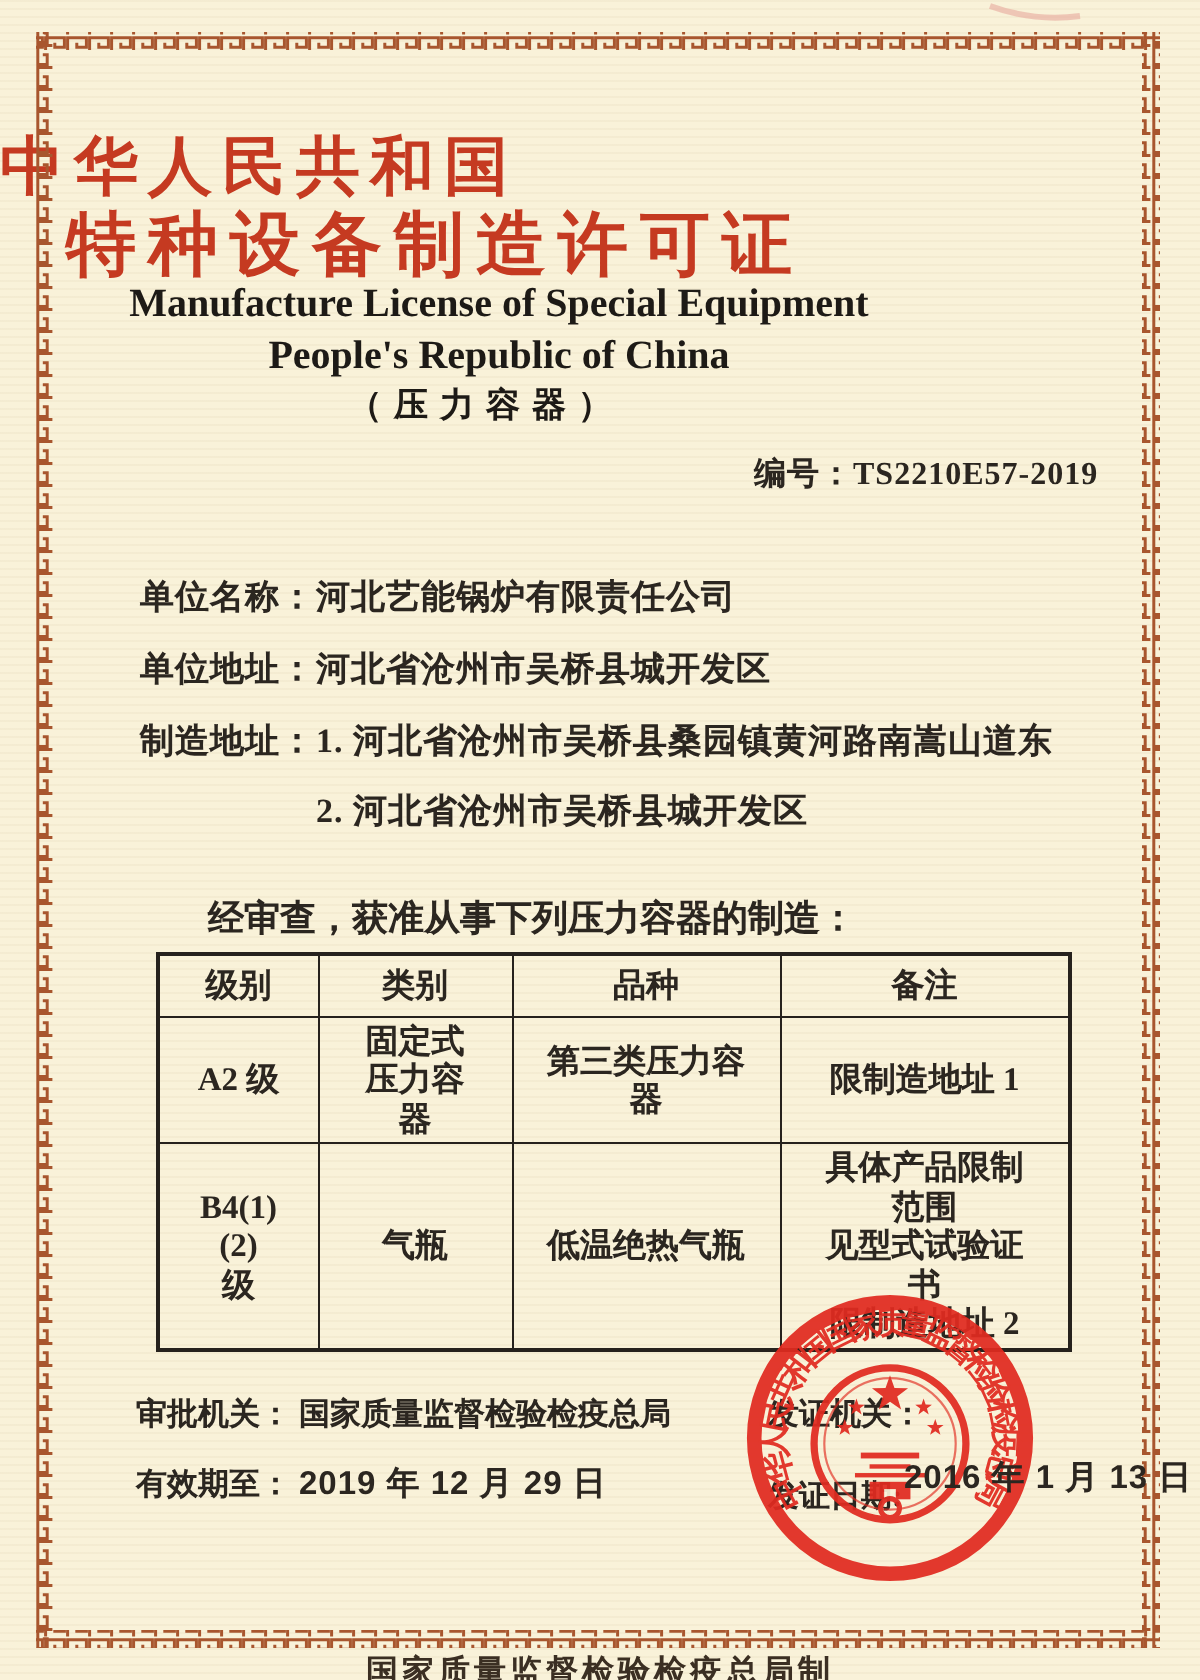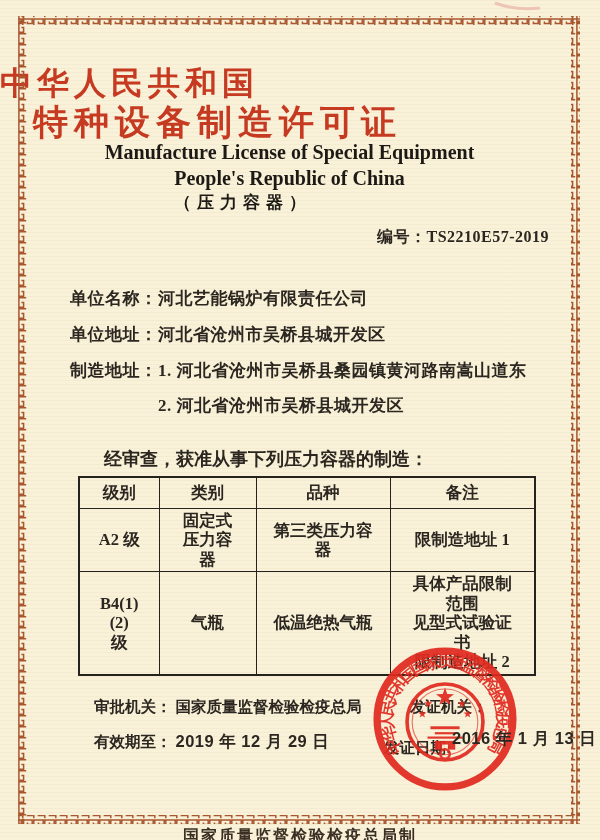--- a/index.html
+++ b/index.html
@@ -12,21 +12,21 @@
       repeating-linear-gradient(180deg, rgba(130,95,40,.045) 0 1px, rgba(0,0,0,0) 1px 4px),
       var(--bg);
     font-family:"Liberation Serif","DejaVu Serif",serif; color:var(--ink);
   }
   .abs{position:absolute;}
   
   .t-cn{left:0; width:600px; text-align:left; color:var(--red);
         font-family:"Liberation Sans","DejaVu Sans",sans-serif; font-weight:bold;}
   .t1{top:62px; font-size:32px; letter-spacing:5px;}
   .t2{top:99px; font-size:35px; letter-spacing:6px;padding-left:33px;}
-  .t-en{left:0; width:499px; text-align:center; font-weight:bold; font-size:20px; color:#1d1a16;margin-left:40px;}
+  .t-en{left:0; width:499px; text-align:center; font-weight:bold; font-size:20px; color:#1d1a16;}
   .e1{top:141px;} .e2{top:167px;}
   .subtitle{top:191px; left:0; width:486px; text-align:center; font-size:17px; font-weight:bold;
             letter-spacing:6px; color:#1d1a16;
             font-family:"Liberation Sans","DejaVu Sans",sans-serif;}
   .license-no{top:227px; left:377px; font-size:16px; font-weight:bold; letter-spacing:.5px;}
   
   .field{left:70px; font-size:17px; font-weight:bold; letter-spacing:.5px; white-space:nowrap;}
   .field .lbl{display:inline-block; width:88px;}
   .f1{top:287px;} .f2{top:323px;} .f3{top:359px;} .f4{top:394px; left:158px;}
   .intro{top:447px; left:104px; font-size:18px; font-weight:bold;}
@@ -35,21 +35,21 @@
             table-layout:fixed; border:2.5px solid #26221d;}
   table.lic th, table.lic td{
     border:1.5px solid #26221d; font-weight:bold; color:var(--ink);
     font-size:16.5px; text-align:center; vertical-align:middle;
     white-space:pre-line; line-height:1.18; padding:2px 17px;}
   table.lic thead th{height:26px;}
   tr.r1 td{height:40px;} tr.r2 td{height:62px;}
   td.cl{text-align:left; padding-left:8px; font-size:15.5px;}
   
   .brow{font-size:15.5px; font-weight:bold; white-space:nowrap;}
-  .brow .lbl{margin-right:4px;margin-left:26px;}
+  .brow .lbl{margin-right:4px;}
   .num{font-family:"Liberation Sans","DejaVu Sans",sans-serif; font-size:16.5px; letter-spacing:.5px;}
   .approval-auth{top:697px; left:68px;}
   .valid-until{top:731px; left:68px;}
   .issuing-auth{top:697px; left:384px; z-index:2;}
   .issue-date-lbl{top:738px; left:384px; z-index:2;}
   .issue-date-val{top:728px; left:452px; z-index:5;}
   
   .seal{left:372px; top:637px; width:146px; height:164px; z-index:4; opacity:.93;}
   .seal-char{fill:var(--seal); font-size:22px; font-weight:bold;
              font-family:"Liberation Serif","DejaVu Serif",serif; text-anchor:middle;}

